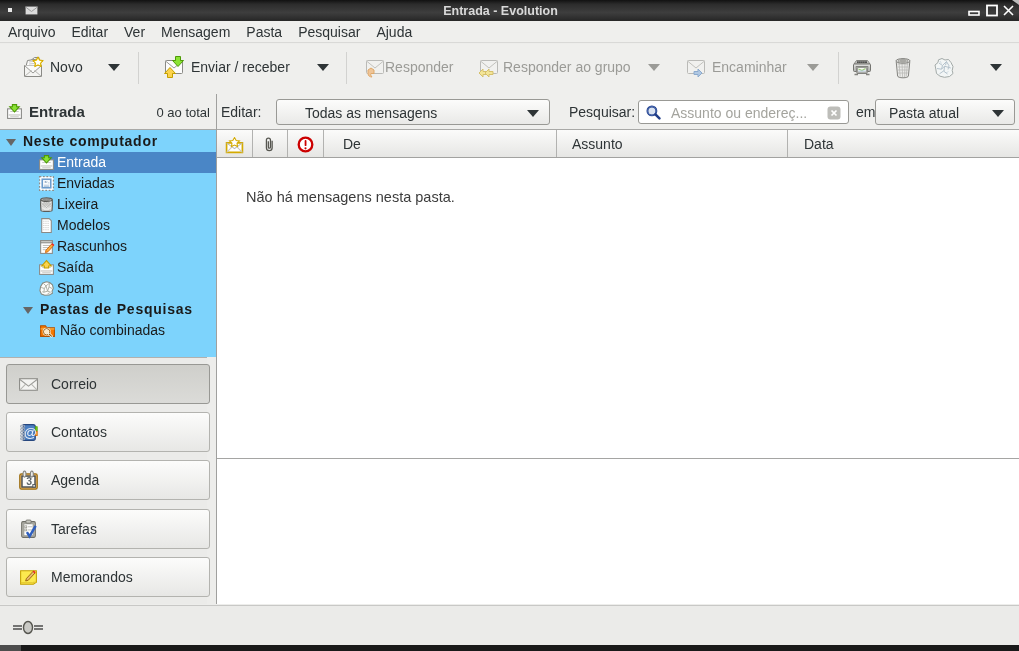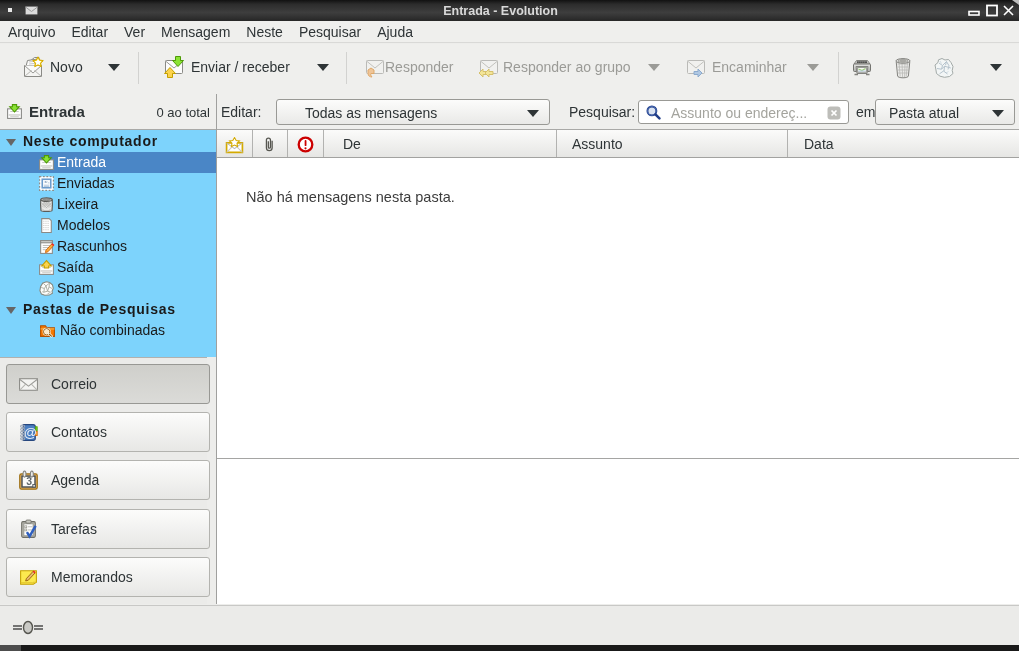--- a/index.html
+++ b/index.html
@@ -55,21 +55,21 @@
     <path d="M0.5,1 L6.5,5.5 L12.5,1" fill="none" stroke="#9a9a9a"></path>
   </svg>
   <div id="title" class="abs">Entrada - Evolution</div>
   <svg class="abs" style="left:968px;top:3px" width="48" height="14" viewBox="0 0 48 14">
     <rect x="1" y="8.5" width="10" height="3.5" fill="none" stroke="#fff" stroke-width="1.6"></rect>
     <rect x="19" y="2.5" width="10" height="10" fill="none" stroke="#fff" stroke-width="1.8"></rect>
     <path d="M36,3 L45,12 M45,3 L36,12" stroke="#fff" stroke-width="1.6"></path>
   </svg>
   <div class="abs" style="right:0;top:0;width:0;height:0;border-top:5px solid #bdbdbd;border-left:7px solid transparent;"></div>
 </div>
-<div id="menubar" class="abs"><span>Arquivo</span><span>Editar</span><span>Ver</span><span>Mensagem</span><span>Neste</span><span>Pesquisar</span><span>Ajuda</span></div>
+<div id="menubar" class="abs"><span>Arquivo</span><span>Editar</span><span>Ver</span><span>Mensagem</span><span>Pasta</span><span>Pesquisar</span><span>Ajuda</span></div>
 <div id="toolbar" class="abs">
 
   <svg class="abs" style="left:21px;top:11px" width="24" height="24" viewBox="0 0 24 24">
     <path d="M5.5,9 L13.5,2.5 L18,2.5 L18,9" fill="#fafaf8" stroke="#8a8a86"></path>
     <path d="M5,11.5 L6.5,5.5 L16.5,4 L17.5,10" fill="#fdfdfc" stroke="#8a8a86"></path>
     <path d="M7.8,7 L15.5,6 M8,9 L15.7,8.2 M8.2,11 L15.9,10.4" stroke="#c3c3bf" fill="none" stroke-width="0.9"></path>
     <path d="M3.5,10.5 H20.5 V21.5 H3.5 Z" fill="#f4f4f2" stroke="#8a8a86"></path>
     <path d="M3.5,10.5 L12,18 L20.5,10.5" fill="#fbfbfa" stroke="#9a9a96"></path>
     <path d="M3.5,21.5 L10.5,15.5 M20.5,21.5 L13.5,15.5" fill="none" stroke="#b5b5b1"></path>
     <path d="M17,1.8 L18.7,5 L22.3,5.6 L19.7,8.1 L20.3,11.7 L17,10 L13.7,11.7 L14.3,8.1 L11.7,5.6 L15.3,5 Z" fill="#f5cf10" stroke="#d4aa00"></path>
@@ -239,21 +239,21 @@
     </svg>
     <div class="abs lbl" style="left:57px;">Saída</div>
   </div>
   <div class="abs trow" style="top:148px;">
     <svg class="abs" style="left:38px;top:2px" width="17" height="17" viewBox="0 0 16 16">
       <path d="M4.5,2.8 L8,1.6 L11,2.4 L13.6,4.6 L14.4,7.8 L13.2,10.6 L13.6,12.4 L10.6,14.2 L6.4,14.4 L3.2,13.2 L1.8,10 L2.4,6.4 Z" fill="#fdfdfb" stroke="#878a80" stroke-width="1"></path>
       <path d="M5,3.2 L7.5,5.5 L10.8,3 M3,7 L6,8 L7.5,5.5 M6,8 L5.5,11.5 L9,10.5 L7.5,5.5 M9,10.5 L12,11.5 M10.8,3 L10.4,6.5 L13.2,8 M10.4,6.5 L9,10.5 M4,11 L5.5,11.5 M9,13 L11,12" stroke="#a3a69b" stroke-width="0.8" fill="none"></path>
     </svg>
     <div class="abs lbl" style="left:57px;">Spam</div>
   </div>
-  <div class="abs trow" style="top:169px;font-weight:700;">
+  <div class="abs trow" style="top:169px;font-weight:700;margin-left:17px;">
     <div class="abs" style="left:6px;top:8px;width:0;height:0;border-left:5.5px solid transparent;border-right:5.5px solid transparent;border-top:7px solid #666;"></div>
     <div class="abs lbl" style="left:23px;letter-spacing:.75px;">Pastas de Pesquisas</div>
   </div>
   <div class="abs trow" style="top:190px;">
     <svg class="abs" style="left:39px;top:2px" width="17" height="17" viewBox="0 0 16 16">
       <path d="M1.5,3.5 H6 L7.5,5.5 H14.5 V13.5 H1.5 Z" fill="#f57900" stroke="#b35000"></path>
       <path d="M1.5,6.5 H14.5" stroke="#fcaf3e" stroke-width="1.2"></path>
       <circle cx="7.2" cy="9.2" r="3" fill="#fde9c8" stroke="#fff" stroke-width="1.6"></circle>
       <circle cx="7.2" cy="9.2" r="3" fill="none" stroke="#a05a00" stroke-width="0.9"></circle>
       <path d="M9.6,11.4 L11.8,13.4" stroke="#fff" stroke-width="2.4" stroke-linecap="round"></path>

